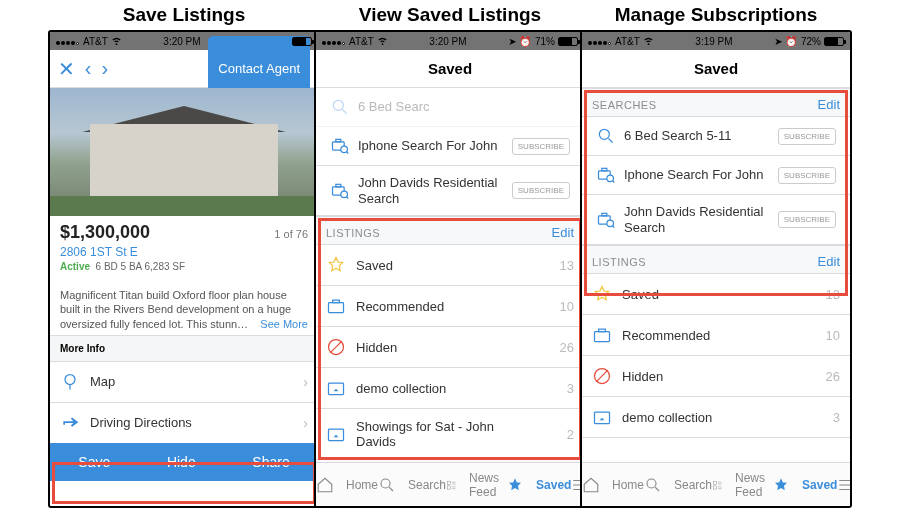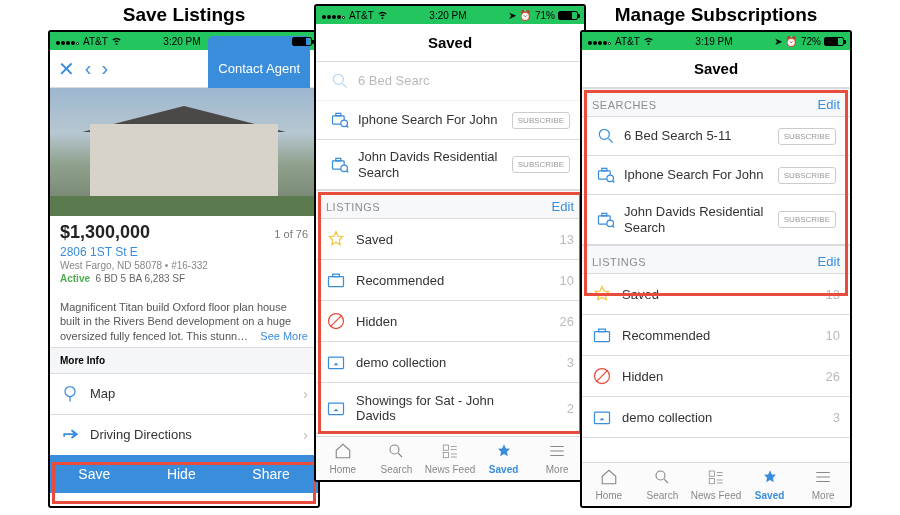--- a/index.html
+++ b/index.html
@@ -12,21 +12,21 @@
     --red:#e74c3c;
     --gold:#f1c643;
     --dark:#000;
   }
   *{box-sizing:border-box;font-family:-apple-system,Helvetica,Arial,sans-serif;}
   body{margin:0;background:#fff;width:900px;height:515px;position:relative;}
   .stage{display:flex;gap:30px;justify-content:center;padding:4px 12px;}
   .col{display:flex;flex-direction:column;align-items:center;width:236px;}
   .col h2{margin:0 0 4px 0;font-size:19px;font-weight:700;color:#000;}
   .phone{width:272px;height:478px;border:2px solid #000;border-radius:3px;background:#fff;display:flex;flex-direction:column;overflow:hidden;position:relative;}
-  .statusbar{height:18px;font-size:10px;display:flex;align-items:center;justify-content:space-between;padding:0 6px;color:#000;background:#22c55e;}
+  .statusbar{height:18px;font-size:10px;display:flex;align-items:center;justify-content:space-between;padding:0 6px;color:#000;background:#737373;}
   .sb-left,.sb-right{display:flex;align-items:center;gap:3px;}
   .dots span{display:inline-block;width:4px;height:4px;border-radius:50%;background:#000;margin-right:1px;}
   .dots span.empty{background:#fff;border:1px solid #000;width:3px;height:3px;}
   .batt{display:inline-block;width:20px;height:9px;border:1px solid #000;border-radius:2px;position:relative;}
   .batt::after{content:"";position:absolute;right:-3px;top:2px;width:2px;height:4px;background:#000;border-radius:0 1px 1px 0;}
   .batt i{display:block;height:100%;width:72%;background:#000;}
   .topbar{height:38px;display:flex;align-items:center;justify-content:space-between;padding:0 8px;background:#fff;border-bottom:1px solid var(--border);}
   .topbar.center{justify-content:center;font-size:15px;font-weight:600;}
   .xchev{display:flex;align-items:center;gap:10px;color:var(--blue);font-size:20px;}
   .btn-primary{background:var(--blue);color:#fff;border:none;border-radius:5px;padding:25px 10px;font-size:13px;}
@@ -47,21 +47,21 @@
   .section-head{background:var(--light);padding:7px 10px;font-size:10px;font-weight:600;border-top:1px solid var(--border);border-bottom:1px solid var(--border);}
   .row{display:flex;align-items:center;padding:10px 10px;border-bottom:1px solid var(--border);font-size:13px;color:#333;gap:10px;}
   .row .chev{margin-left:auto;color:#bbb;font-size:14px;}
   .row .cnt{margin-left:auto;color:#bbb;font-size:13px;}
   .icon{width:20px;height:20px;flex:0 0 20px;display:flex;align-items:center;justify-content:center;}
   .icon svg{width:20px;height:20px;}
   .listing-head{display:flex;align-items:center;justify-content:space-between;padding:8px 10px 4px 10px;background:#f7f8f9;font-size:11px;color:#8a8d91;border-top:1px solid var(--border);border-bottom:1px solid var(--border);letter-spacing:0.5px;}
   .listing-head .edit{color:var(--blue);font-size:13px;letter-spacing:0;font-weight:400;}
   .sub-btn{font-size:8px;border:1px solid #ccc;background:#fff;color:#999;padding:3px 5px;border-radius:3px;margin-left:auto;flex-shrink:0;}
   .bottombar{margin-top:auto;height:44px;border-top:1px solid var(--border);display:flex;background:#fbfbfb;}
-  .bottombar .tab{flex:1;display:flex;flex-direction:column;align-items:center;justify-content:center;font-size:10px;color:#888;gap:4px;}
+  .bottombar .tab{flex:1;display:flex;flex-direction:row;align-items:center;justify-content:center;font-size:12px;color:#888;gap:12px;}
   .bottombar .tab.active{color:var(--blue);}
   .bottombar svg{width:18px;height:18px;}
   .action-bar{height:38px;background:var(--blue);display:flex;align-items:center;justify-content:space-around;color:#fff;font-size:14px;}
   .hl-red{position:absolute;border:3px solid var(--red);pointer-events:none;}
   
   .hl1{left:2px;right:2px;bottom:2px;height:42px;}
   .hl2{left:2px;right:2px;top:186px;bottom:46px;}
   .hl3{left:2px;right:2px;top:58px;height:206px;}
   .search-row{display:flex;align-items:center;gap:8px;padding:9px 14px;border-bottom:1px solid var(--border);font-size:13px;color:#333;}
   .search-row .label{flex:1;line-height:1.2;}
@@ -112,21 +112,20 @@
           <div class="house"></div>
           <div class="grass"></div>
     </div>
 
     <div class="details">
       <div class="price-row">
         <span class="price">$1,300,000</span>
         <span class="count">1 of 76</span>
       </div>
       <div class="addr">2806 1ST St E</div>
-      <div class="sub">West Fargo, ND 58078 • #16-332</div>
       <div class="specs">
         <span class="active">Active</span>
         &nbsp;<span>6 BD   5 BA   6,283 SF</span>
       </div>
       <div class="desc">
         <span>Magnificent Titan build Oxford floor plan house built in the Rivers Bend development on a huge oversized fully fenced lot. This stunn…</span>
         <span class="seemore">See More</span>
       </div>
     </div>
     <div class="section-head">More Info</div>
@@ -153,20 +152,21 @@
     <div class="action-bar">
       <span>Save</span>
       <span>Hide</span>
       <span>Share</span>
     </div>
     <div class="hl-red hl1"></div>
   </div>
 </div>
 
 <div class="col">
+  <h2>View Saved Listings</h2>
   <div class="phone">
     <div class="statusbar">
       <div class="sb-left">
         <span class="dots"><span></span><span></span><span></span><span></span><span class="empty"></span></span>
         <span>AT&amp;T</span>
         <span><svg viewBox="0 0 24 24" width="11" height="11">
                 <path fill="#000" d="M12 18a2 2 0 100 4 2 2 0 000-4zm-5-4a8 8 0 0110 0l-2 2a5 5 0 00-6 0zm-4-4a14 14 0 0118 0l-2 2a11 11 0 00-14 0z"></path>
               </svg></span>
       </div>
       <div>3:20 PM</div>

